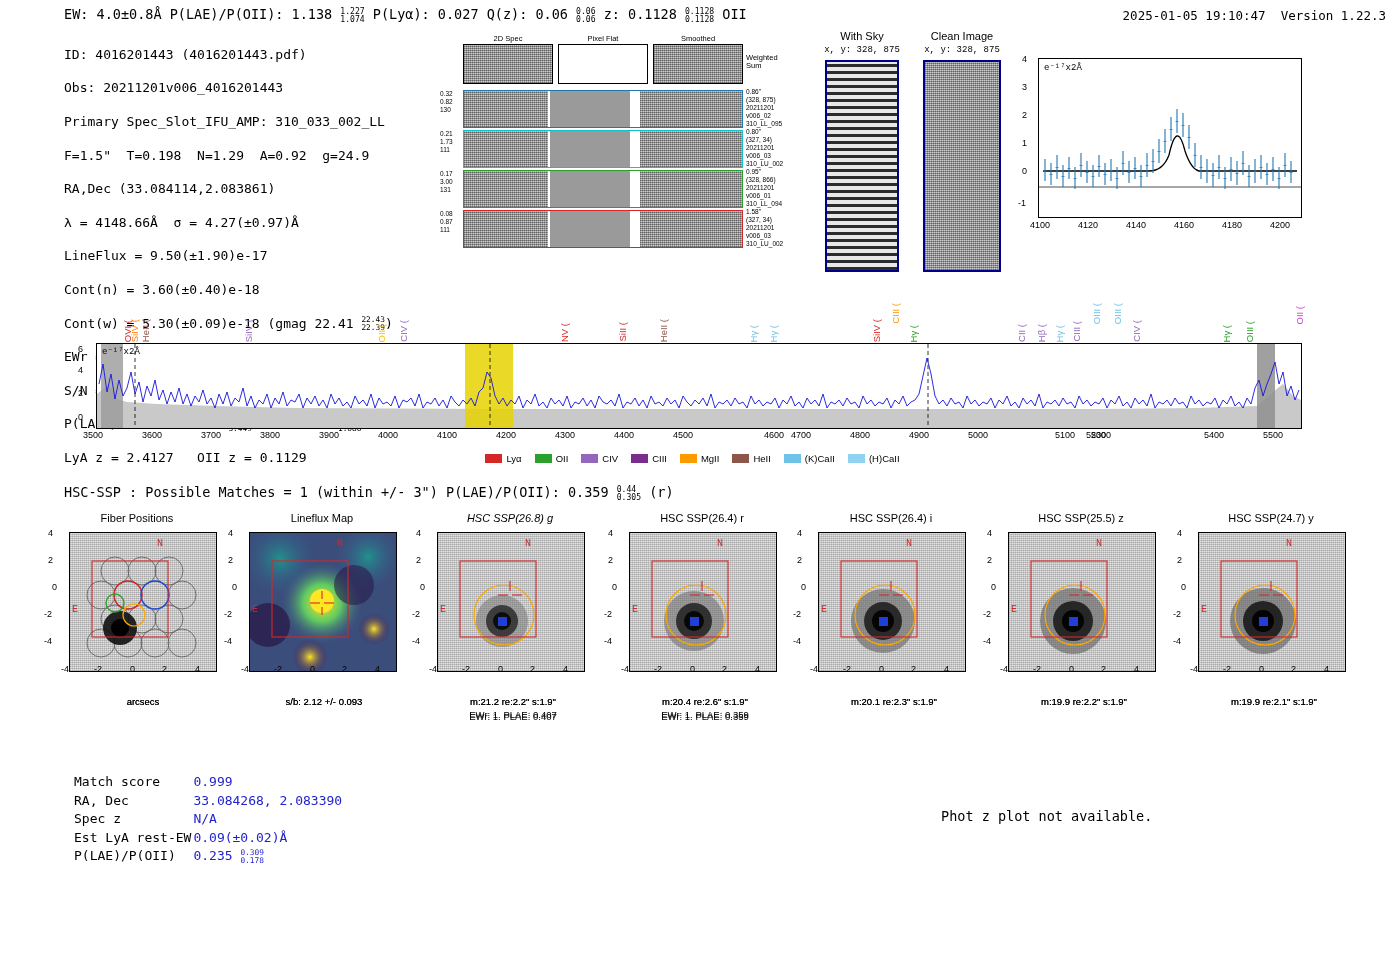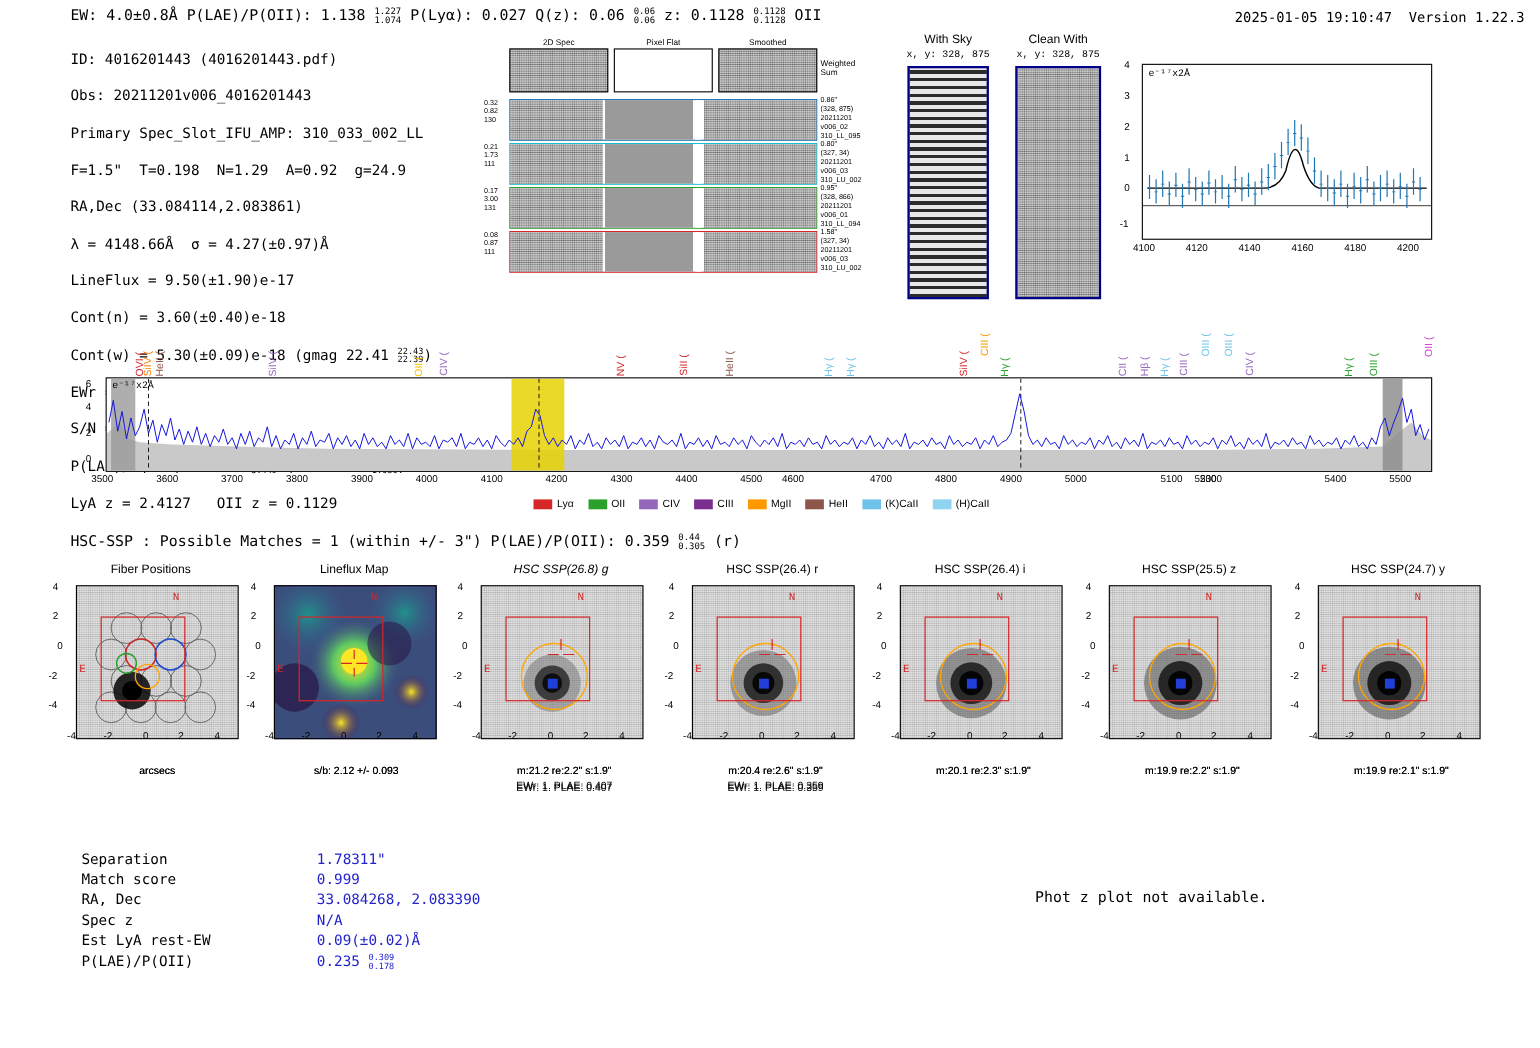--- a/index.html
+++ b/index.html
@@ -130,21 +130,21 @@
   <div class="rowtext" style="left:-23px;top:176px;">0.08<br>0.87<br>111</div>
   <div class="rowtext" style="left:283px;top:174px;">1.58"<br>(327, 34)<br>20211201<br>v006_03<br>310_LU_002</div>
 </div>
 
 <div class="abs" style="left:822px;top:30px;">
   <div class="cutTitle" style="left:0px;top:0px;width:80px;">With Sky</div>
   <div class="abs sans" style="left:0px;top:15px;width:80px;text-align:center;font-size:9px;">x, y: 328, 875</div>
   <div class="abs fringe" style="left:3px;top:30px;width:74px;height:212px;border:2px solid #00008b;box-sizing:border-box;"></div>
 </div>
 <div class="abs" style="left:920px;top:30px;">
-  <div class="cutTitle" style="left:0px;top:0px;width:84px;">Clean With</div>
+  <div class="cutTitle" style="left:0px;top:0px;width:84px;">Clean Image</div>
   <div class="abs sans" style="left:0px;top:15px;width:84px;text-align:center;font-size:9px;">x, y: 328, 875</div>
   <div class="abs noiseFine" style="left:3px;top:30px;width:78px;height:212px;border:2px solid #00008b;box-sizing:border-box;"></div>
 </div>
 
 <div class="abs" style="left:1038px;top:58px;width:264px;height:160px;">
   <div class="abs" style="left:0;top:0;width:264px;height:160px;border:1px solid #000;box-sizing:border-box;background:#fff;overflow:hidden;">
     <svg width="262" height="158" viewBox="0 0 262 158">
 
       <line x1="0" y1="128" x2="262" y2="128" stroke="#000" stroke-width="0.7"></line>
 
@@ -244,21 +244,21 @@
   <div class="axtick" style="left:46px;top:0;">3600</div>
   <div class="axtick" style="left:105px;top:0;">3700</div>
   <div class="axtick" style="left:164px;top:0;">3800</div>
   <div class="axtick" style="left:223px;top:0;">3900</div>
   <div class="axtick" style="left:282px;top:0;">4000</div>
   <div class="axtick" style="left:341px;top:0;">4100</div>
   <div class="axtick" style="left:400px;top:0;">4200</div>
   <div class="axtick" style="left:459px;top:0;">4300</div>
   <div class="axtick" style="left:518px;top:0;">4400</div>
   <div class="axtick" style="left:577px;top:0;">4500</div>
-  <div class="axtick" style="left:615px;top:0;">4600</div>
+  <div class="axtick" style="left:668px;top:0;">4600</div>
   <div class="axtick" style="left:695px;top:0;">4700</div>
   <div class="axtick" style="left:754px;top:0;">4800</div>
   <div class="axtick" style="left:813px;top:0;">4900</div>
   <div class="axtick" style="left:872px;top:0;">5000</div>
   <div class="axtick" style="left:931px;top:0;margin-left:28px;">5100</div>
   <div class="axtick" style="left:990px;top:0;">5200</div>
   <div class="axtick" style="left:995px;top:0;">5300</div>
   <div class="axtick" style="left:1108px;top:0;">5400</div>
   <div class="axtick" style="left:1167px;top:0;">5500</div>
 </div>
@@ -562,24 +562,20 @@
 <div class="caption" style="left:425px;top:696px;width:176px;">m:21.2  re:2.2"  s:1.9"</div>
 <div class="caption" style="left:425px;top:711px;width:176px;">EWr: 1. PLAE: 0.407</div>
 <div class="caption" style="left:617px;top:696px;width:176px;">m:20.4  re:2.6"  s:1.9"</div>
 <div class="caption" style="left:617px;top:711px;width:176px;">EWr: 1. PLAE: 0.359</div>
 <div class="caption" style="left:806px;top:696px;width:176px;">m:20.1  re:2.3"  s:1.9"</div>
 <div class="caption" style="left:996px;top:696px;width:176px;">m:19.9  re:2.2"  s:1.9"</div>
 <div class="caption" style="left:1186px;top:696px;width:176px;">m:19.9  re:2.1"  s:1.9"</div>
 
 <table id="bottomTable" class="abs">
   <tbody>
-      <tr>
-    <td style="width:212px;">Separation</td>
-    <td class="blue">1.78311"</td>
-  </tr>
   <tr>
     <td>Match score</td>
     <td class="blue">0.999</td>
   </tr>
   <tr>
     <td>RA, Dec</td>
     <td class="blue">33.084268, 2.083390</td>
   </tr>
   <tr>
     <td>Spec z</td>

